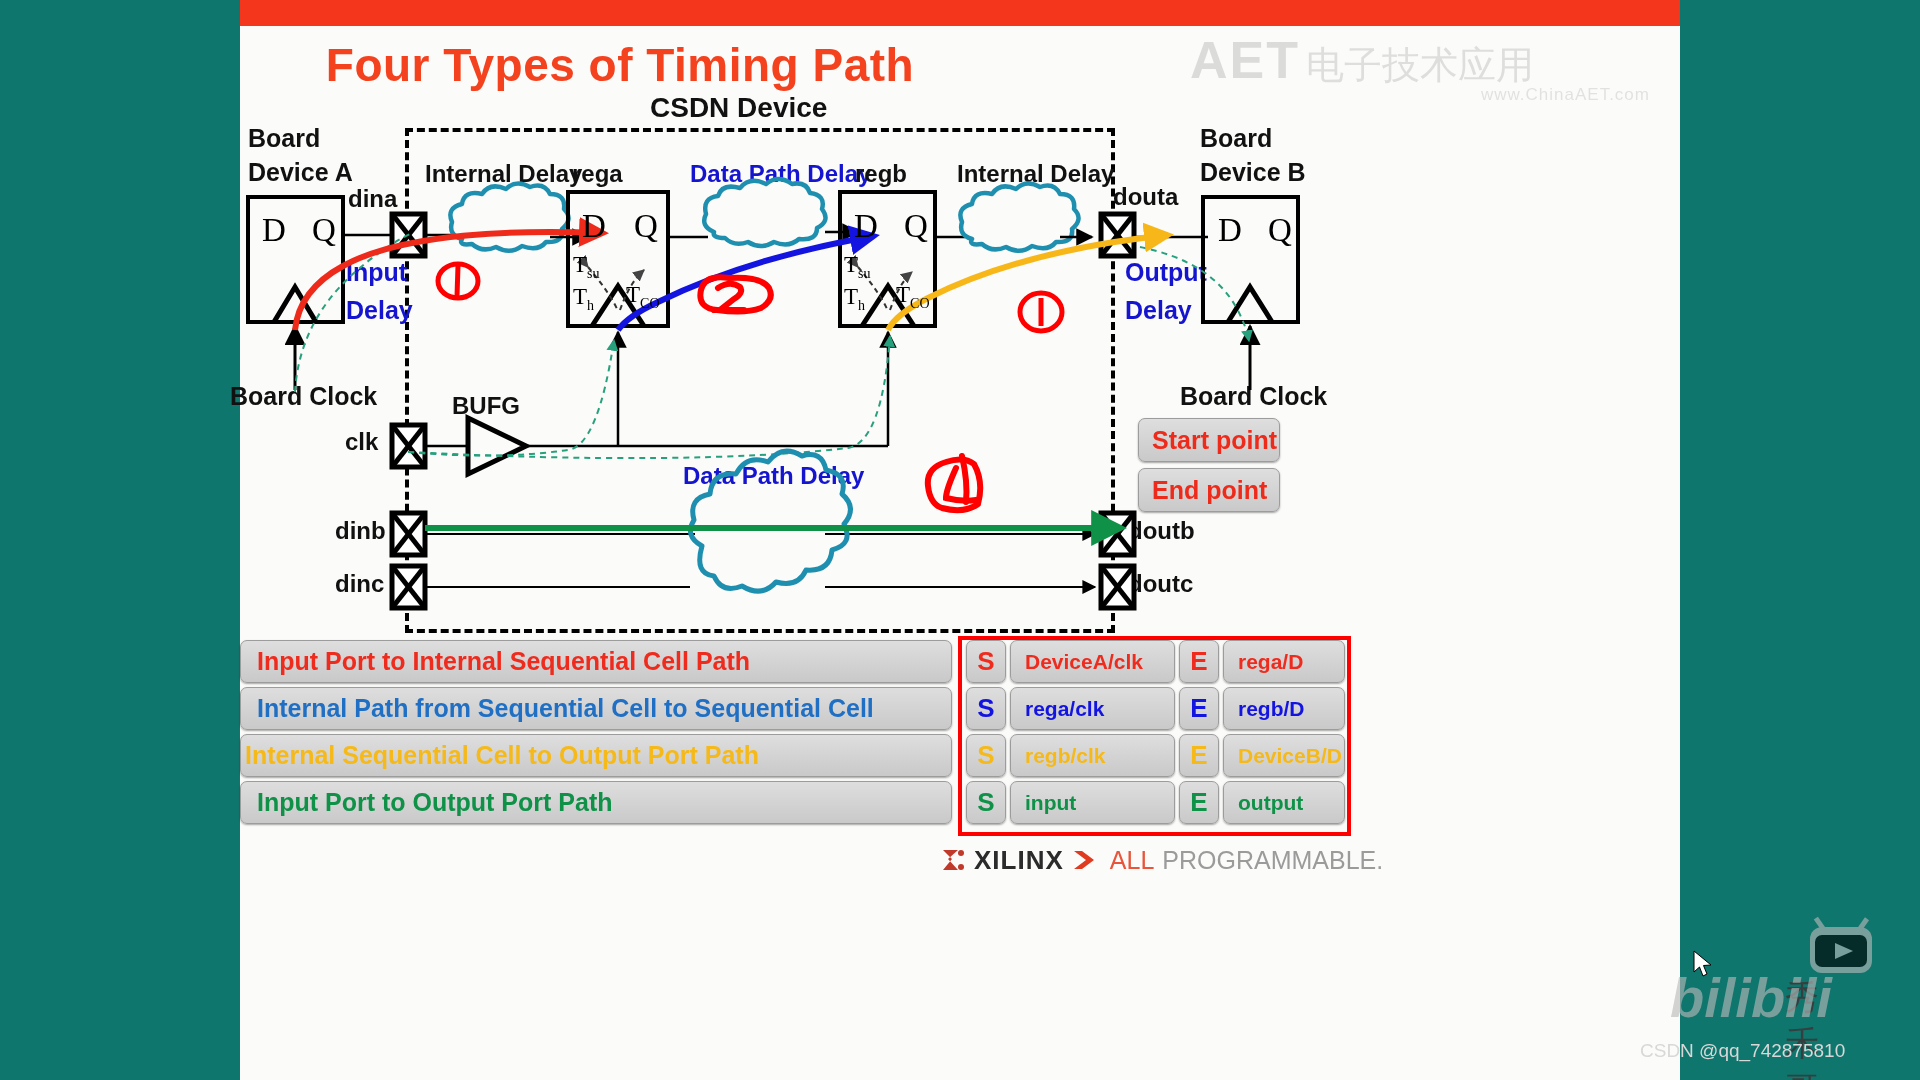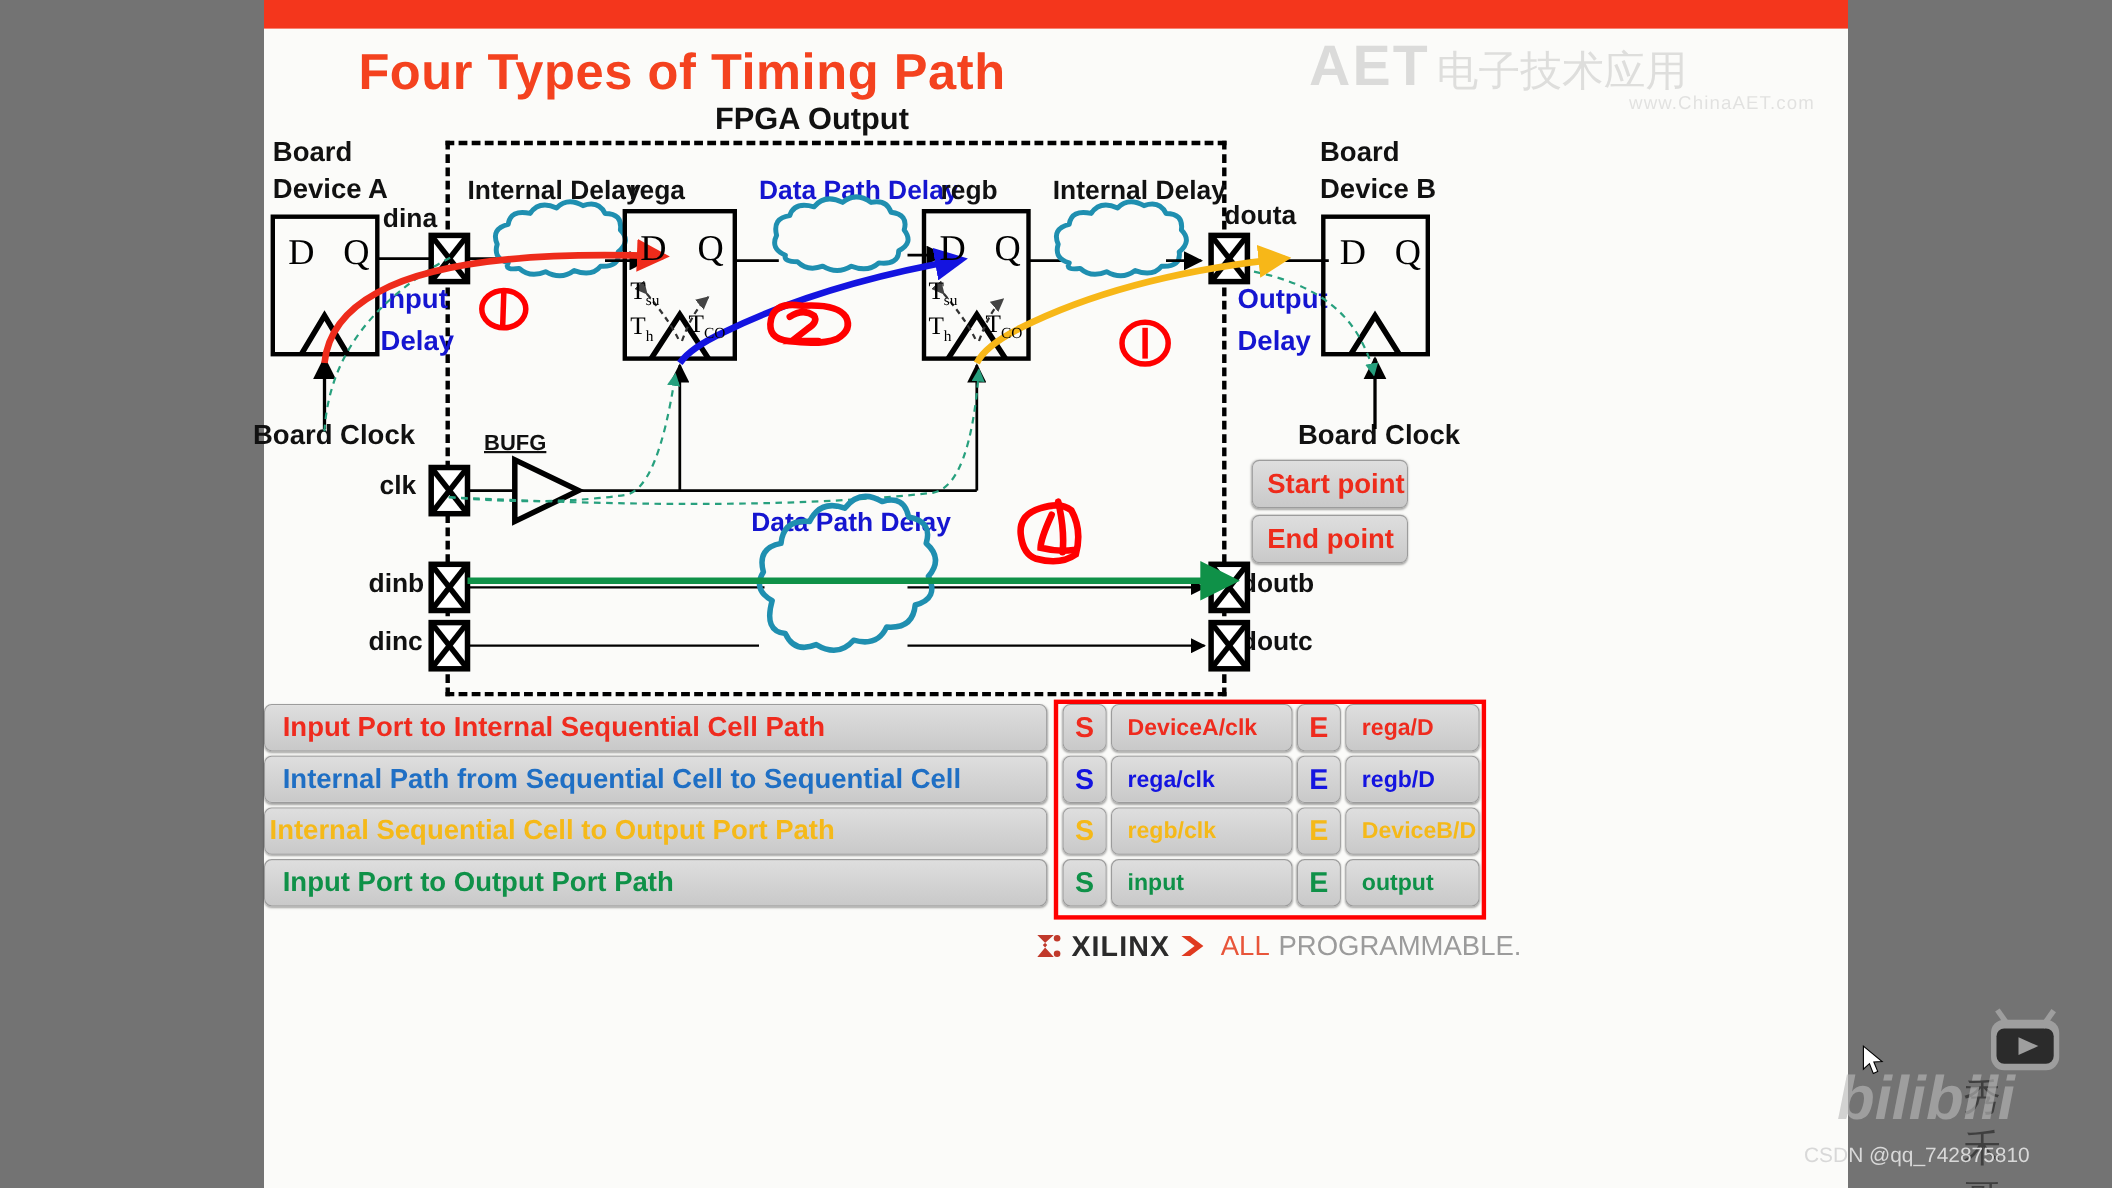--- a/index.html
+++ b/index.html
@@ -1,17 +1,17 @@
 <!DOCTYPE html>
 <html><head>
 <meta charset="utf-8">
 <style>
   html,body{margin:0;padding:0;background:#000;}
   body{width:1920px;height:1080px;overflow:hidden;font-family:"Liberation Sans",sans-serif;}
-  #root{position:relative;width:1920px;height:1080px;background:#737373;}
+  #root{position:relative;width:1920px;height:1080px;background:#0f766e;}
 
   
   #slide{position:absolute;left:240px;top:0;width:1440px;height:1080px;background:#fbfbf9;}
   #topbar{position:absolute;left:0;top:0;width:1440px;height:26px;background:#f4361c;}
 
   .abs{position:absolute;}
 
   
   #title{left:20px;top:38px;width:720px;text-align:center;color:#f4421f;
     font-size:46px;font-weight:bold;font-family:"Liberation Sans",sans-serif;
@@ -74,21 +74,21 @@
     <div id="title" class="abs">Four Types of Timing Path</div>
 
     <div id="aet" class="abs">
       <div style="display:flex;align-items:baseline;">
         <span class="aetbig">AET</span>
         <span class="aetcn">电子技术应用</span>
       </div>
       <div class="aeturl">www.ChinaAET.com</div>
     </div>
 
-    <div class="abs lbl" style="left:410px;top:92px;font-size:28px;">FPGA Output</div>
+    <div class="abs lbl" style="left:410px;top:92px;font-size:28px;">CSDN Device</div>
 
     <div id="fpga" class="abs"></div>
 
     <div class="abs lbl" style="left:8px;top:124px;font-size:25px;">Board</div>
     <div class="abs lbl" style="left:8px;top:158px;font-size:25px;">Device A</div>
 
     <div class="abs lbl" style="left:960px;top:124px;font-size:25px;">Board</div>
     <div class="abs lbl" style="left:960px;top:158px;font-size:25px;">Device B</div>
 
     <div class="abs lbl" style="left:185px;top:160px;font-size:24px;">Internal Delay</div>
@@ -106,21 +106,21 @@
     <div class="abs lbl" style="left:888px;top:570px;font-size:24px;">doutc</div>
 
     <div class="abs lbl-blue" style="left:106px;top:258px;font-size:25px;">Input</div>
     <div class="abs lbl-blue" style="left:106px;top:296px;font-size:25px;">Delay</div>
     <div class="abs lbl-blue" style="left:885px;top:258px;font-size:25px;">Output</div>
     <div class="abs lbl-blue" style="left:885px;top:296px;font-size:25px;">Delay</div>
 
     <div class="abs lbl" style="left:-10px;top:382px;font-size:25px;">Board Clock</div>
     <div class="abs lbl" style="left:940px;top:382px;font-size:25px;">Board Clock</div>
 
-    <div class="abs lbl" style="left:200px;top:392px;font-size:20px;text-decoration:underline;">BUFG</div>
+    <div class="abs lbl" style="left:212px;top:392px;font-size:24px;">BUFG</div>
 
     <div class="abs lbl lbl-blue" style="left:443px;top:462px;font-size:24px;">Data Path Delay</div>
 
     <svg class="abs" style="left:0;top:0;" width="1440" height="660">
       <defs>
         <marker id="arrBlack" viewBox="0 0 10 10" refX="9" refY="5" markerWidth="7" markerHeight="7" orient="auto">
           <path d="M0,0 L10,5 L0,10 z" fill="#000"></path>
         </marker>
         <marker id="arrRed" viewBox="0 0 10 10" refX="8" refY="5" markerWidth="5" markerHeight="5" orient="auto">
           <path d="M0,0 L10,5 L0,10 z" fill="#ee2b1b"></path>

